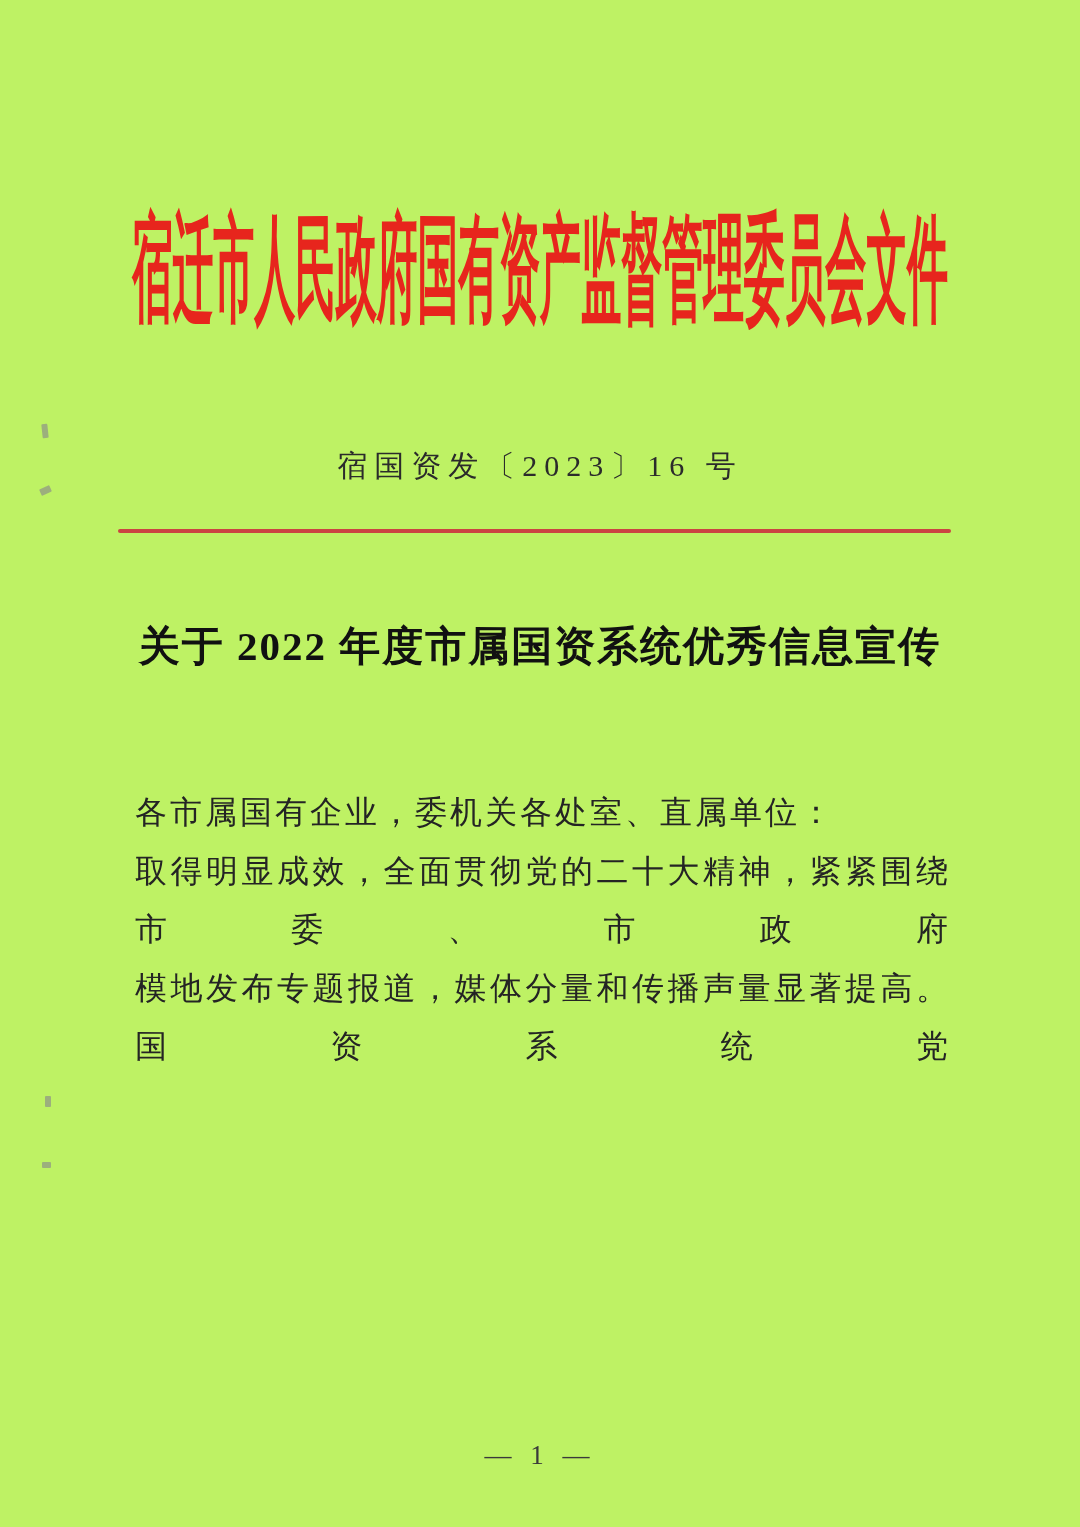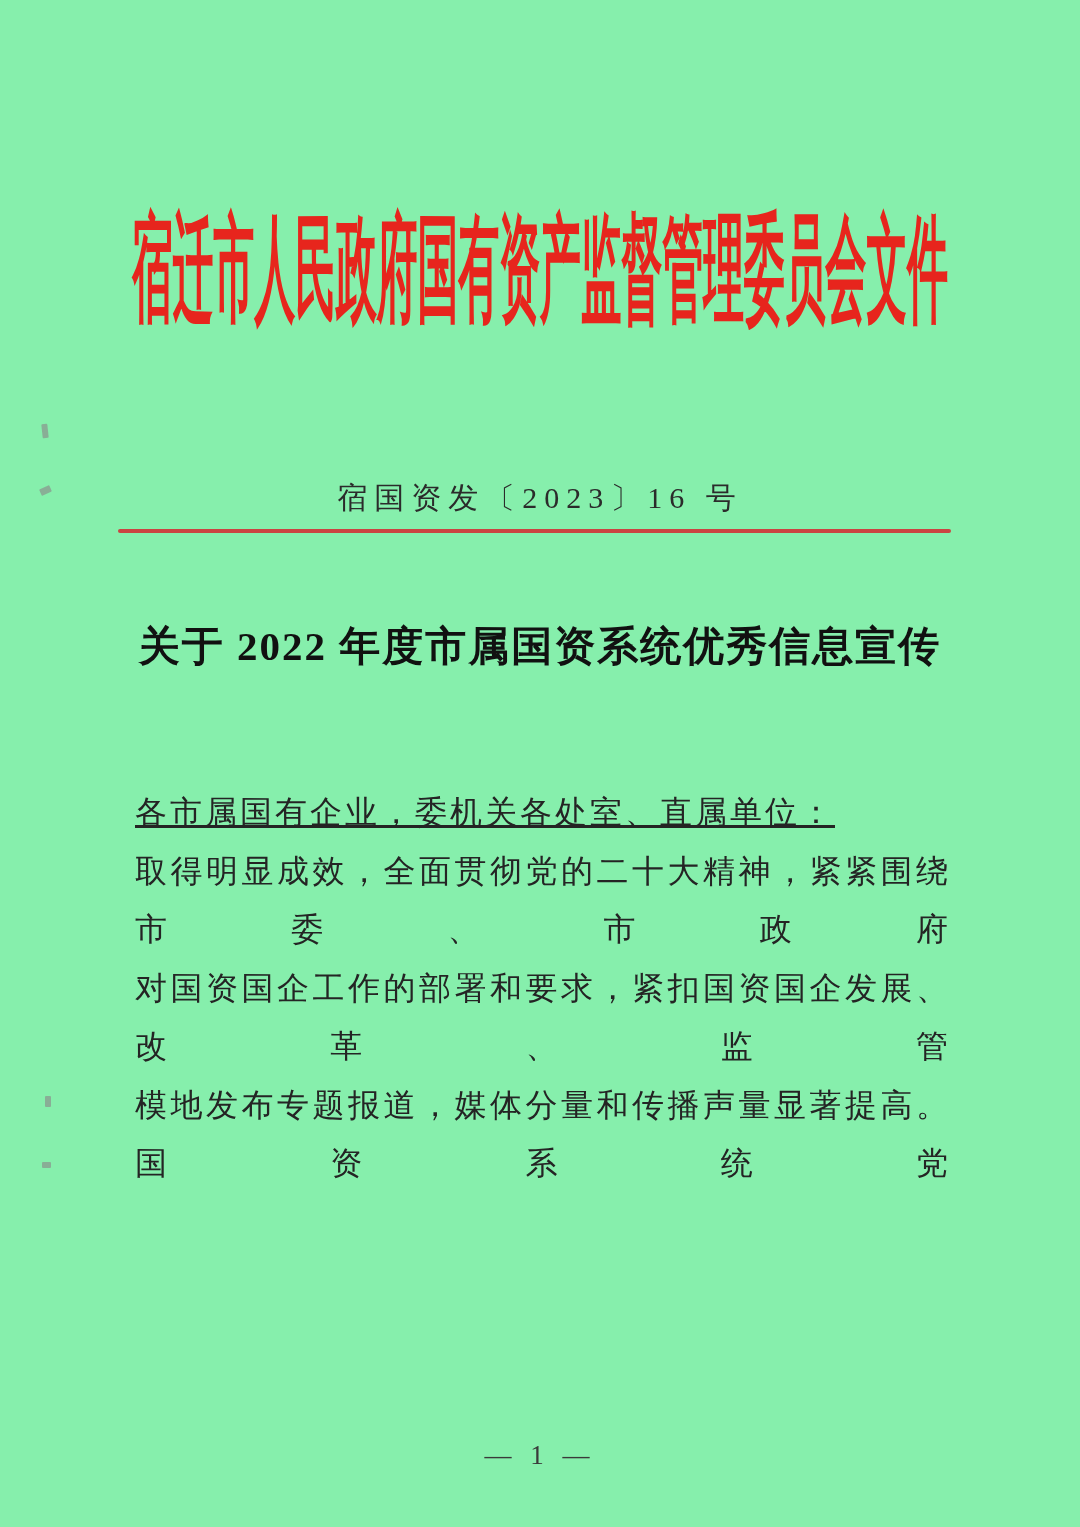--- a/index.html
+++ b/index.html
@@ -42,21 +42,20 @@
   
   .doc-number {
     position: absolute;
     top: 446px;
     left: 0;
     width: 1080px;
     text-align: center;
     font-size: 30px;
     letter-spacing: 7px;
     color: #2b2b2b;
-    margin-top: 32px;
   }
 
   
   .red-rule {
     position: absolute;
     top: 529px;
     left: 118px;
     width: 833px;
     height: 4px;
     border-radius: 2px;
@@ -89,21 +88,20 @@
   }
   .body-text .ln { min-height: 58.5px; }
   .body-text .ln.just {
     text-align: justify;
     text-align-last: justify;
     text-justify: inter-character;
   }
   .body-text .ln.natural {
     text-align: left;
     text-align-last: left;
-    text-decoration: underline;
   }
 
   
   .page-footer {
     position: absolute;
     top: 1440px;
     left: 0;
     width: 1080px;
     text-align: center;
     font-size: 27px;
@@ -119,38 +117,37 @@
     border-radius: 1px;
   }
   .artifact.a1 { left: 42px; top: 424px; width: 6px;  height: 14px; transform: rotate(-6deg); }
   .artifact.a2 { left: 40px; top: 487px; width: 11px; height: 7px;  transform: rotate(-24deg); }
   .artifact.a3 { left: 45px; top: 1096px; width: 6px; height: 11px; }
   .artifact.a4 { left: 42px; top: 1162px; width: 9px; height: 6px; }
 </style>
 </head>
 <body>
 
-<div class="page" style="background: #86efac;">
+<div class="page" style="background: #bef264;">
 
   <div class="org-header">
     <div class="org-title" style="color: rgb(231, 37, 29);">宿迁市人民政府国有资产监督管理委员会文件</div>
   </div>
 
   <div class="doc-number">宿国资发〔2023〕16 号</div>
 
   <div class="red-rule" style="background: rgb(203, 68, 66);"></div>
 
   <div class="doc-title">
     <div>关于 2022 年度市属国资系统优秀信息宣传</div>
   </div>
 
   <div class="body-text" style="color: rgb(36, 36, 36);">
     <div class="ln natural">各市属国有企业，委机关各处室、直属单位：</div>
     <div class="ln just">取得明显成效，全面贯彻党的二十大精神，紧紧围绕市委、市政府</div>
-    <div class="ln just">对国资国企工作的部署和要求，紧扣国资国企发展、改革、监管</div>
     <div class="ln just">模地发布专题报道，媒体分量和传播声量显著提高。国资系统党</div>
 
   </div>
 
   <div class="page-footer">— 1 —</div>
 
   <div class="artifact a1"></div>
   <div class="artifact a2"></div>
   <div class="artifact a3"></div>
   <div class="artifact a4"></div>

